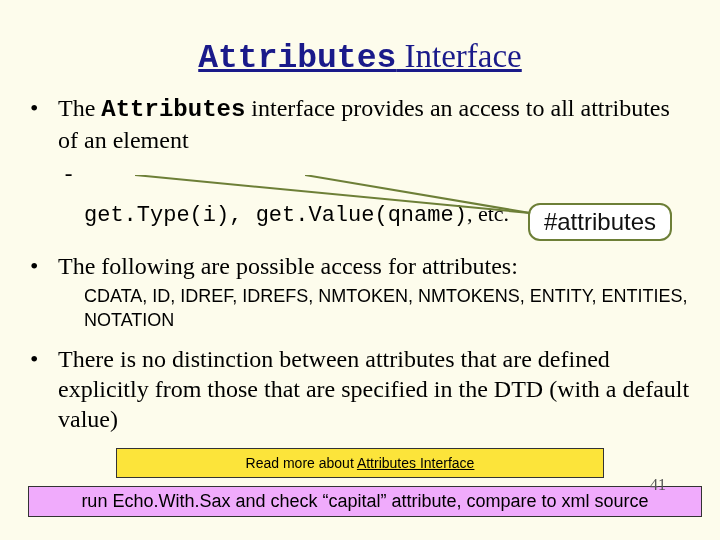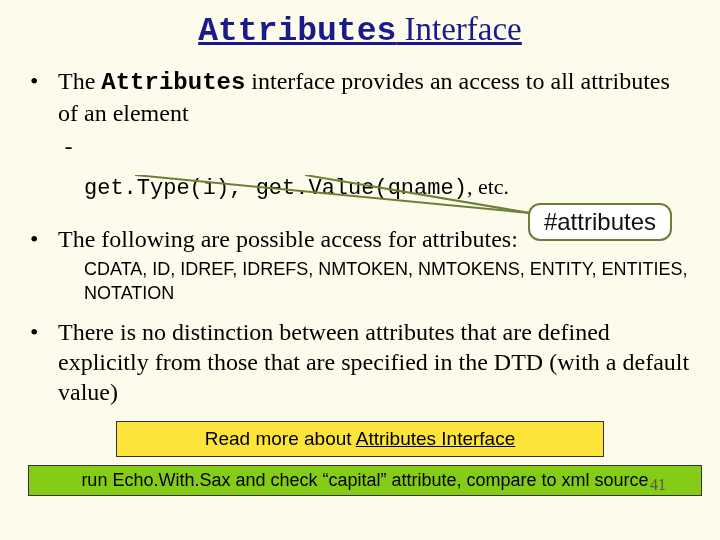--- a/index.html
+++ b/index.html
@@ -9,21 +9,21 @@
     height: 540px;
     background: #fdfcec;
     font-family: "Times New Roman", Times, serif;
     color: #000;
     overflow: hidden;
   }
   .slide {
     box-sizing: border-box;
     width: 720px;
     height: 540px;
-    padding: 5px 28px 10px 28px;
+    padding: 32px 28px 10px 28px;
     position: relative;
   }
   .title {
     text-align: center;
     font-size: 33px;
     color: #1a1a8a;
     margin: 6px 0 16px 0;
     font-weight: normal;
   }
   .title .kw {
@@ -93,30 +93,30 @@
     margin: 4px 0 12px 56px;
     line-height: 1.3;
   }
   .readmore {
     margin: 14px auto 8px auto;
     width: 478px;
     background: #fce43a;
     border: 1px solid #333;
     text-align: center;
     font-family: Arial, Helvetica, sans-serif;
-    font-size: 19px;
+    font-size: 14px;
     padding: 6px 4px;
   }
   .readmore .link {
     text-decoration: underline;
   }
   .runbox {
     margin: 6px auto 0 auto;
     width: 660px;
-    background: #84cc16;
+    background: #f0abfc;
     border: 1px solid #333;
     text-align: center;
     font-family: "Comic Sans MS", "Comic Sans", cursive, sans-serif;
     font-size: 18px;
     padding: 4px 6px;
     position: relative;
   }
   .pagenum {
     position: absolute;
     right: 54px;

